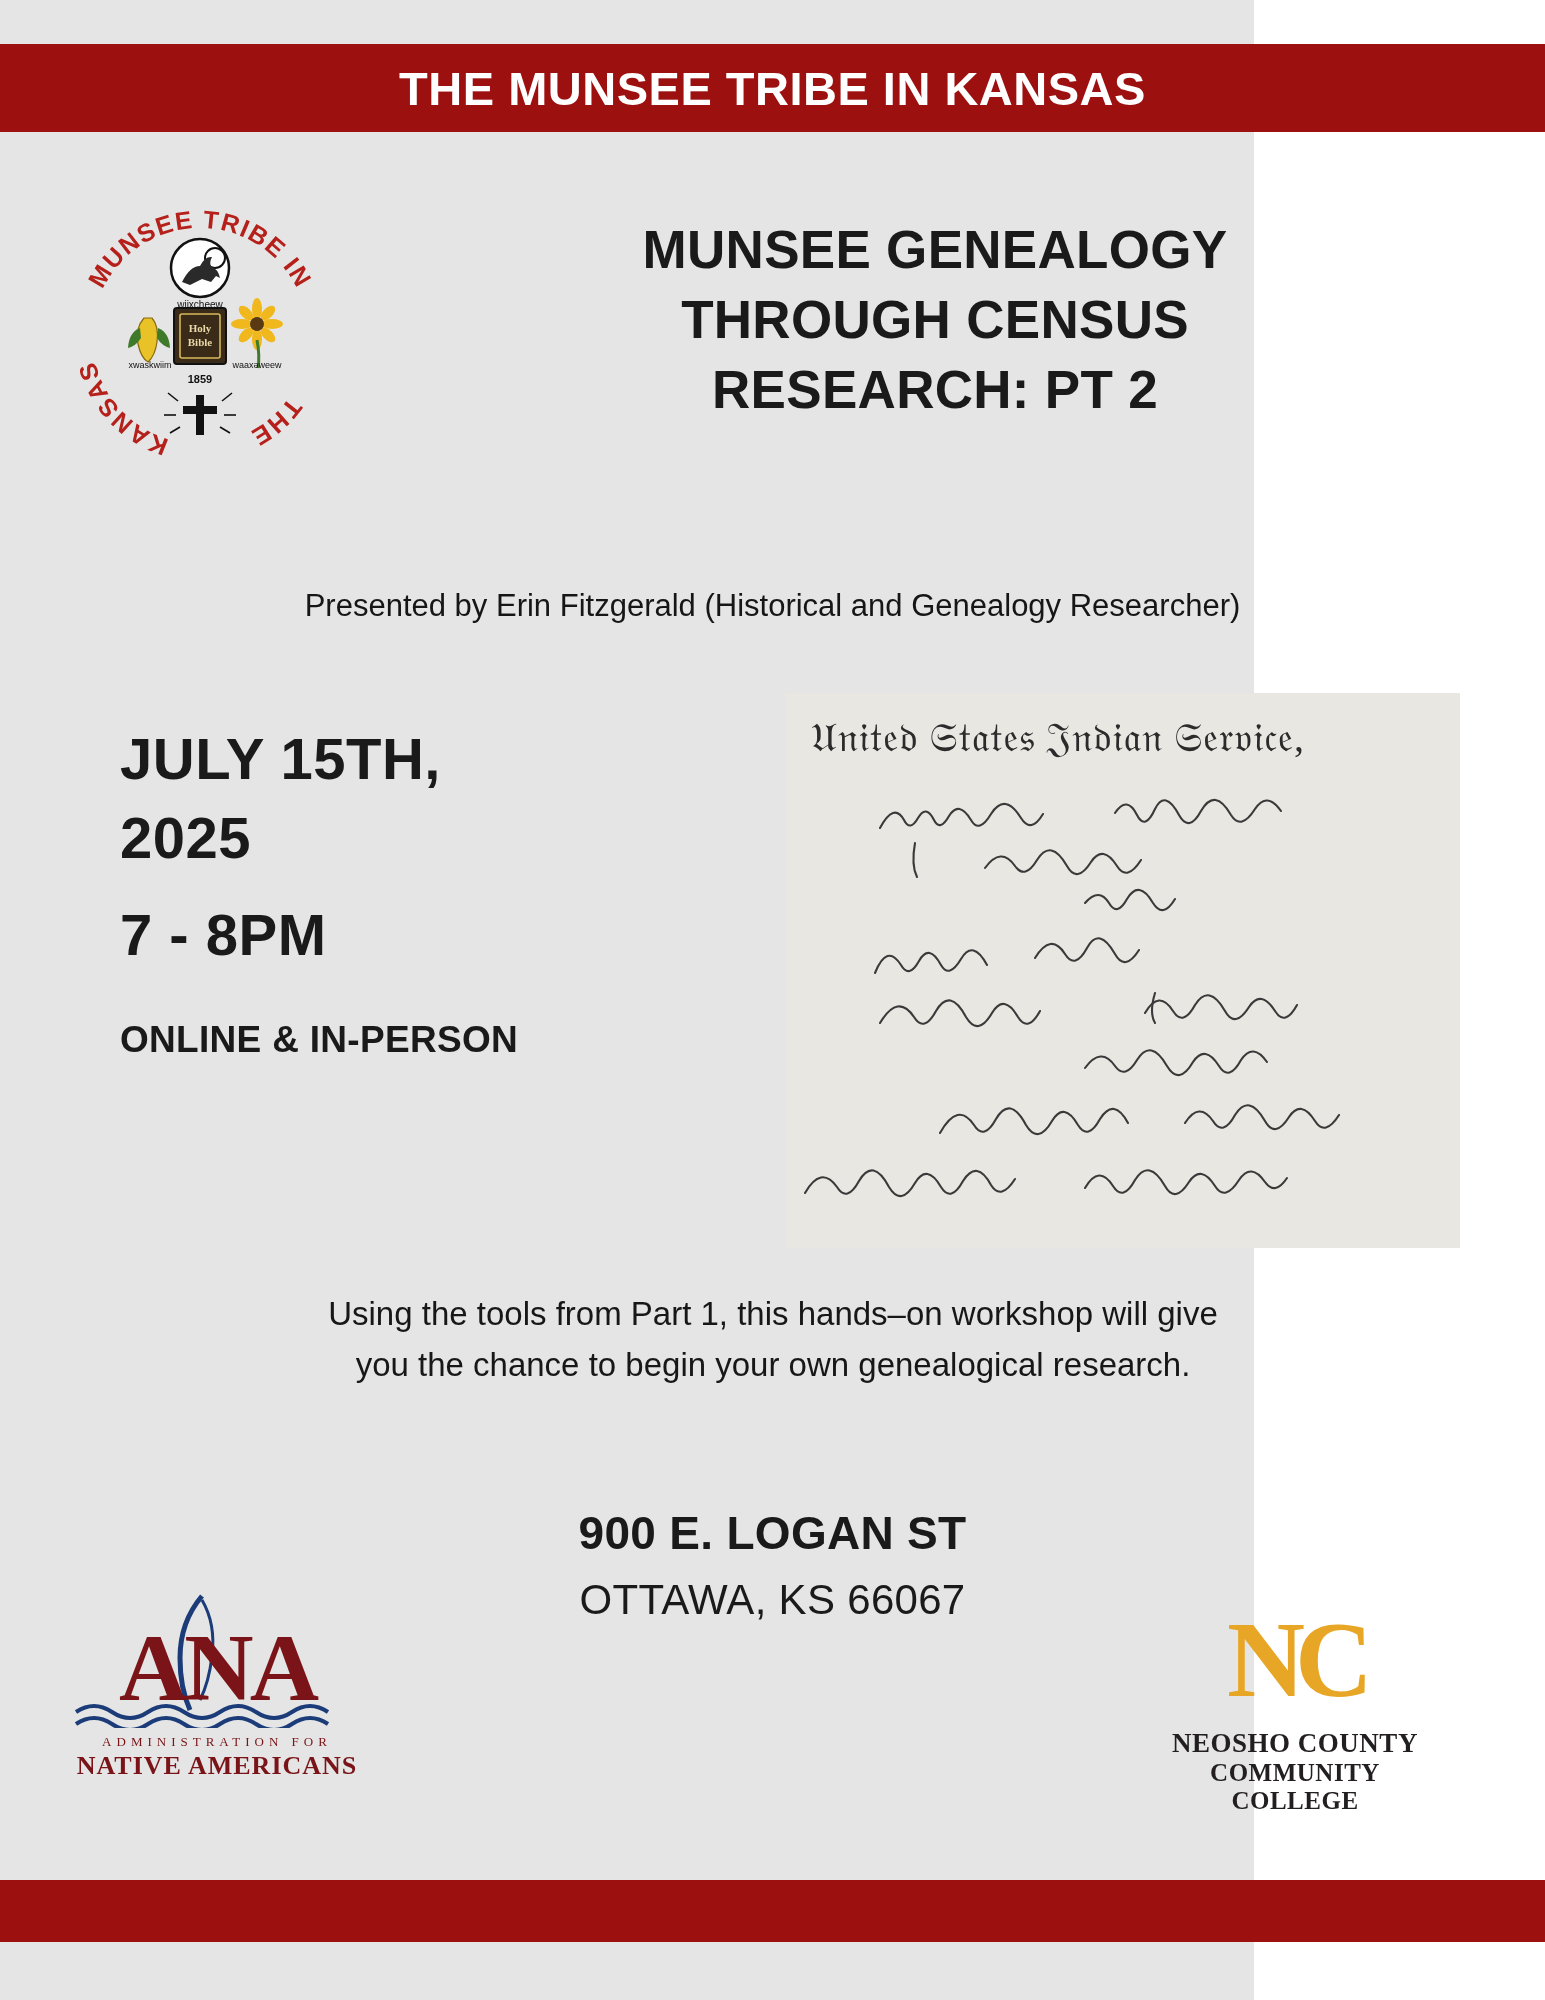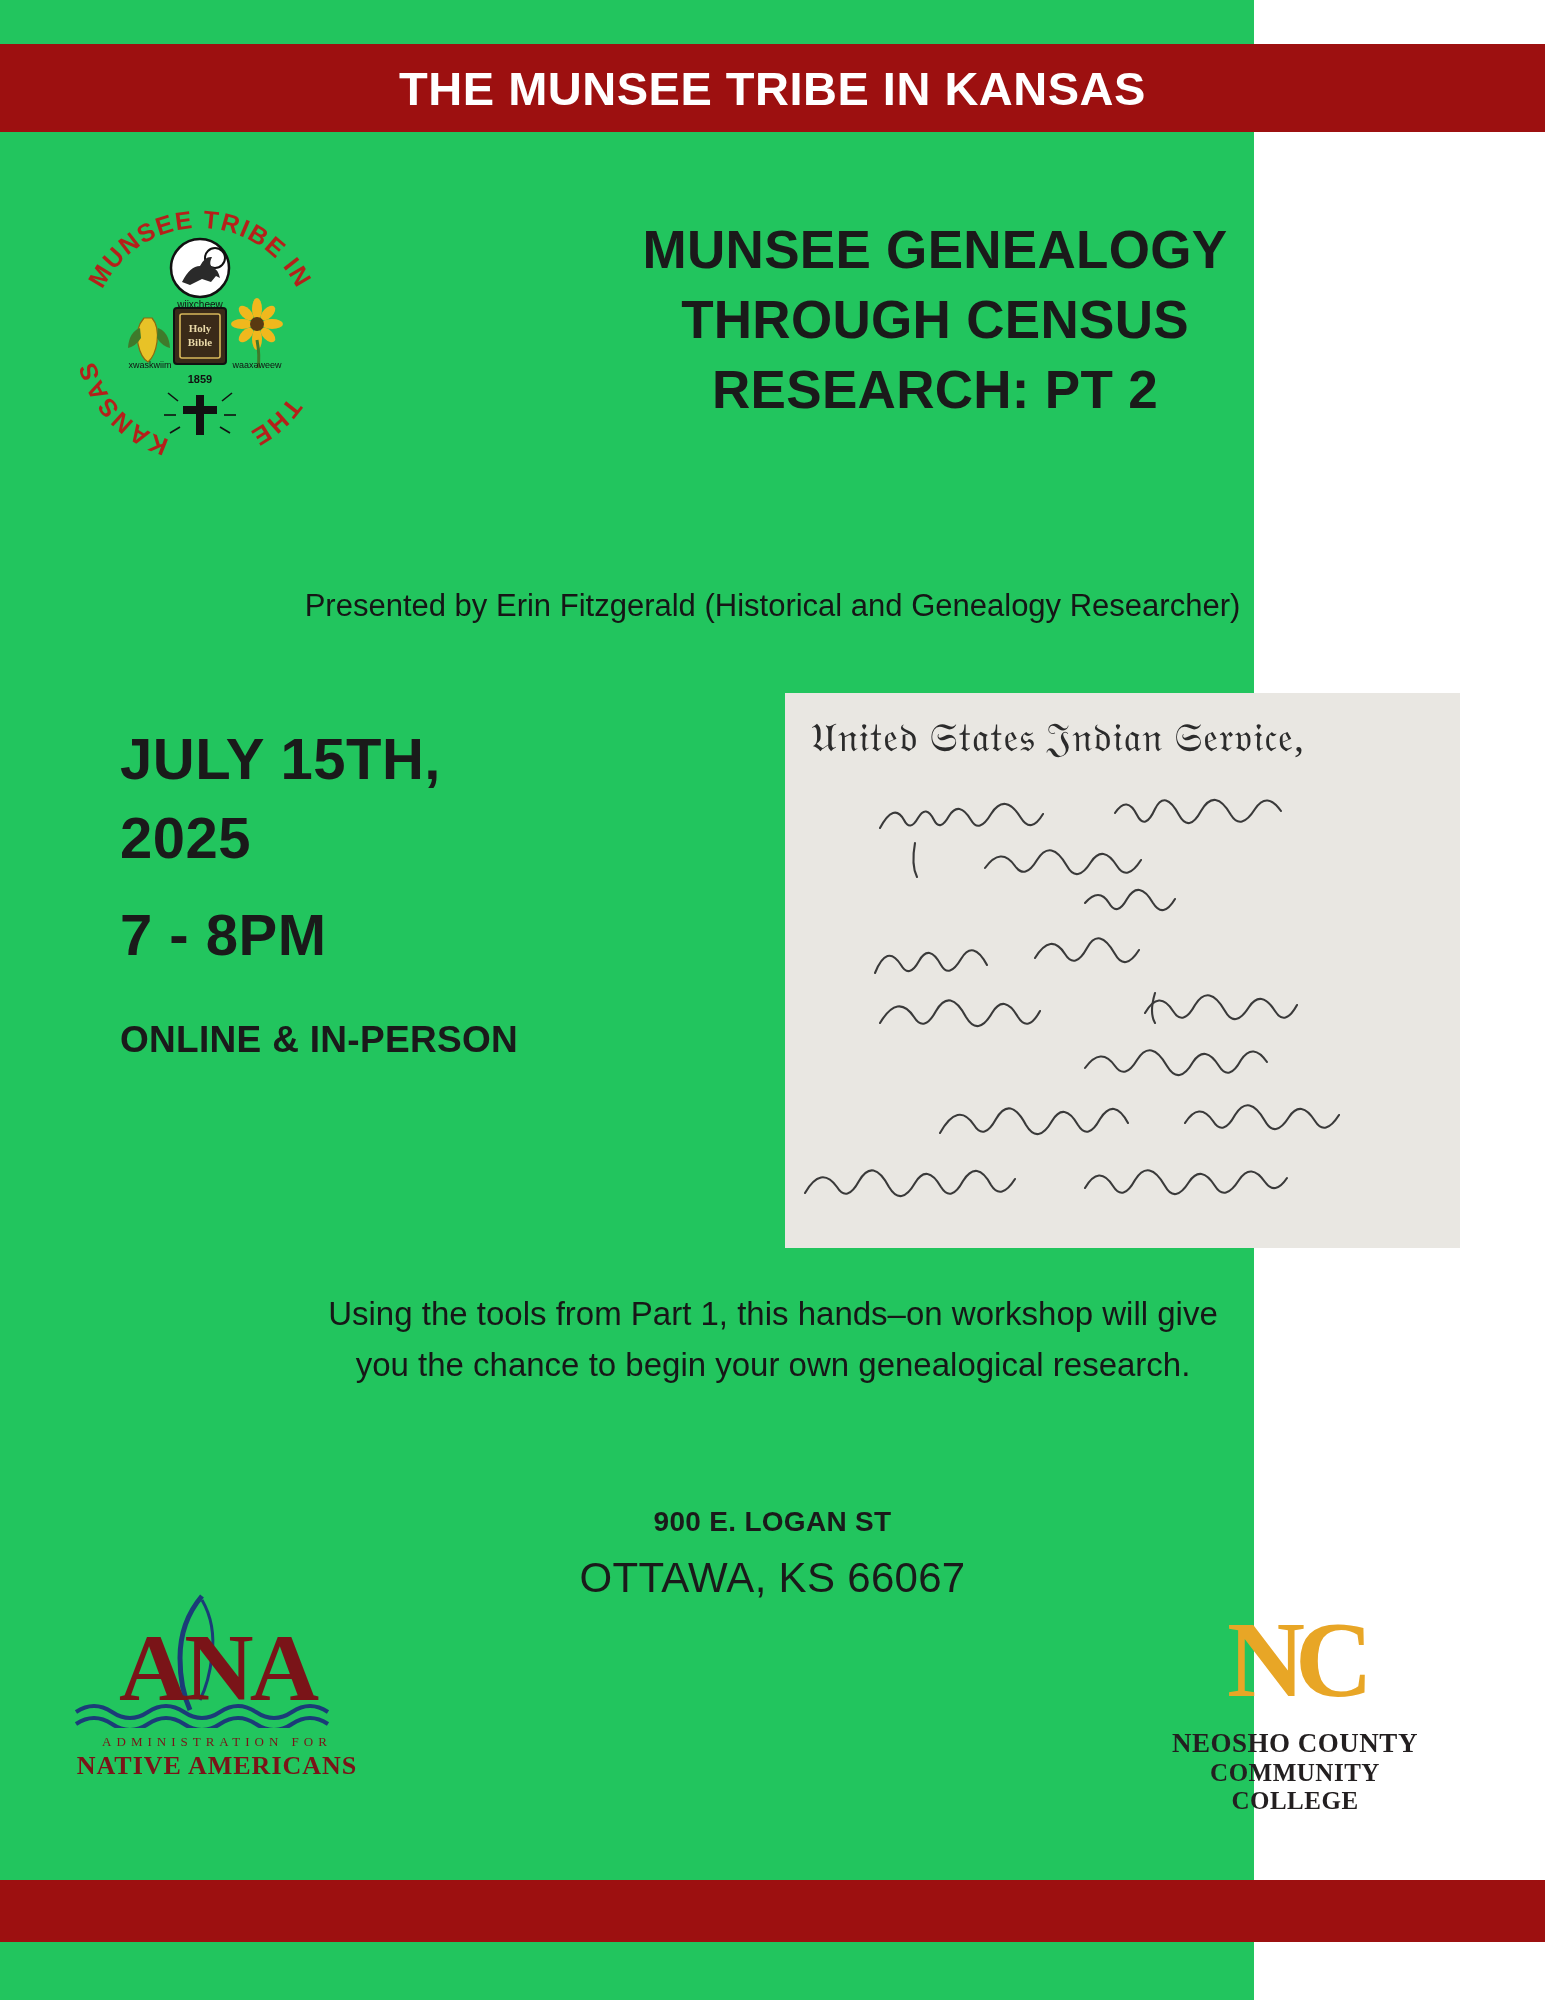--- a/index.html
+++ b/index.html
@@ -13,21 +13,21 @@
     font-family: "Liberation Sans", sans-serif;
     color: #1a1a1a;
     overflow: hidden;
     position: relative;
   }
 
   .poster {
     position: relative;
     width: 1254px;
     height: 2000px;
-    background: #22c55e;
+    background: #e5e5e5;
     box-sizing: border-box;
   }
 
   
   .top-banner {
     position: absolute;
     left: 0;
     top: 44px;
     width: 1545px;
     height: 88px;
@@ -151,21 +151,21 @@
     top: 1490px;
     width: 1545px;
     text-align: center;
   }
   .venue-name {
     font-size: 44px;
     font-weight: bold;
     letter-spacing: 0.3px;
   }
   .venue-addr {
-    font-size: 28px;
+    font-size: 46px;
     font-weight: bold;
     margin-top: 16px;
     letter-spacing: 0.3px;
   }
   .venue-city {
     font-size: 42px;
     font-weight: normal;
     margin-top: 16px;
     letter-spacing: 0.3px;
   }

